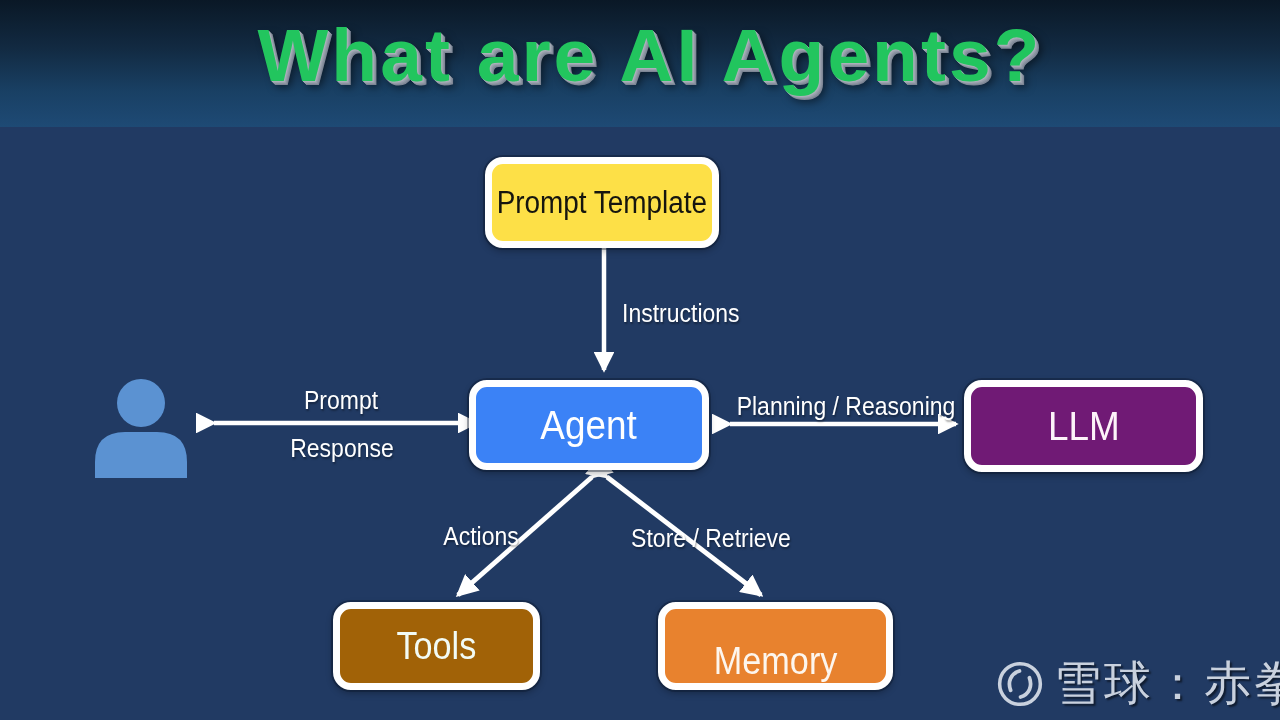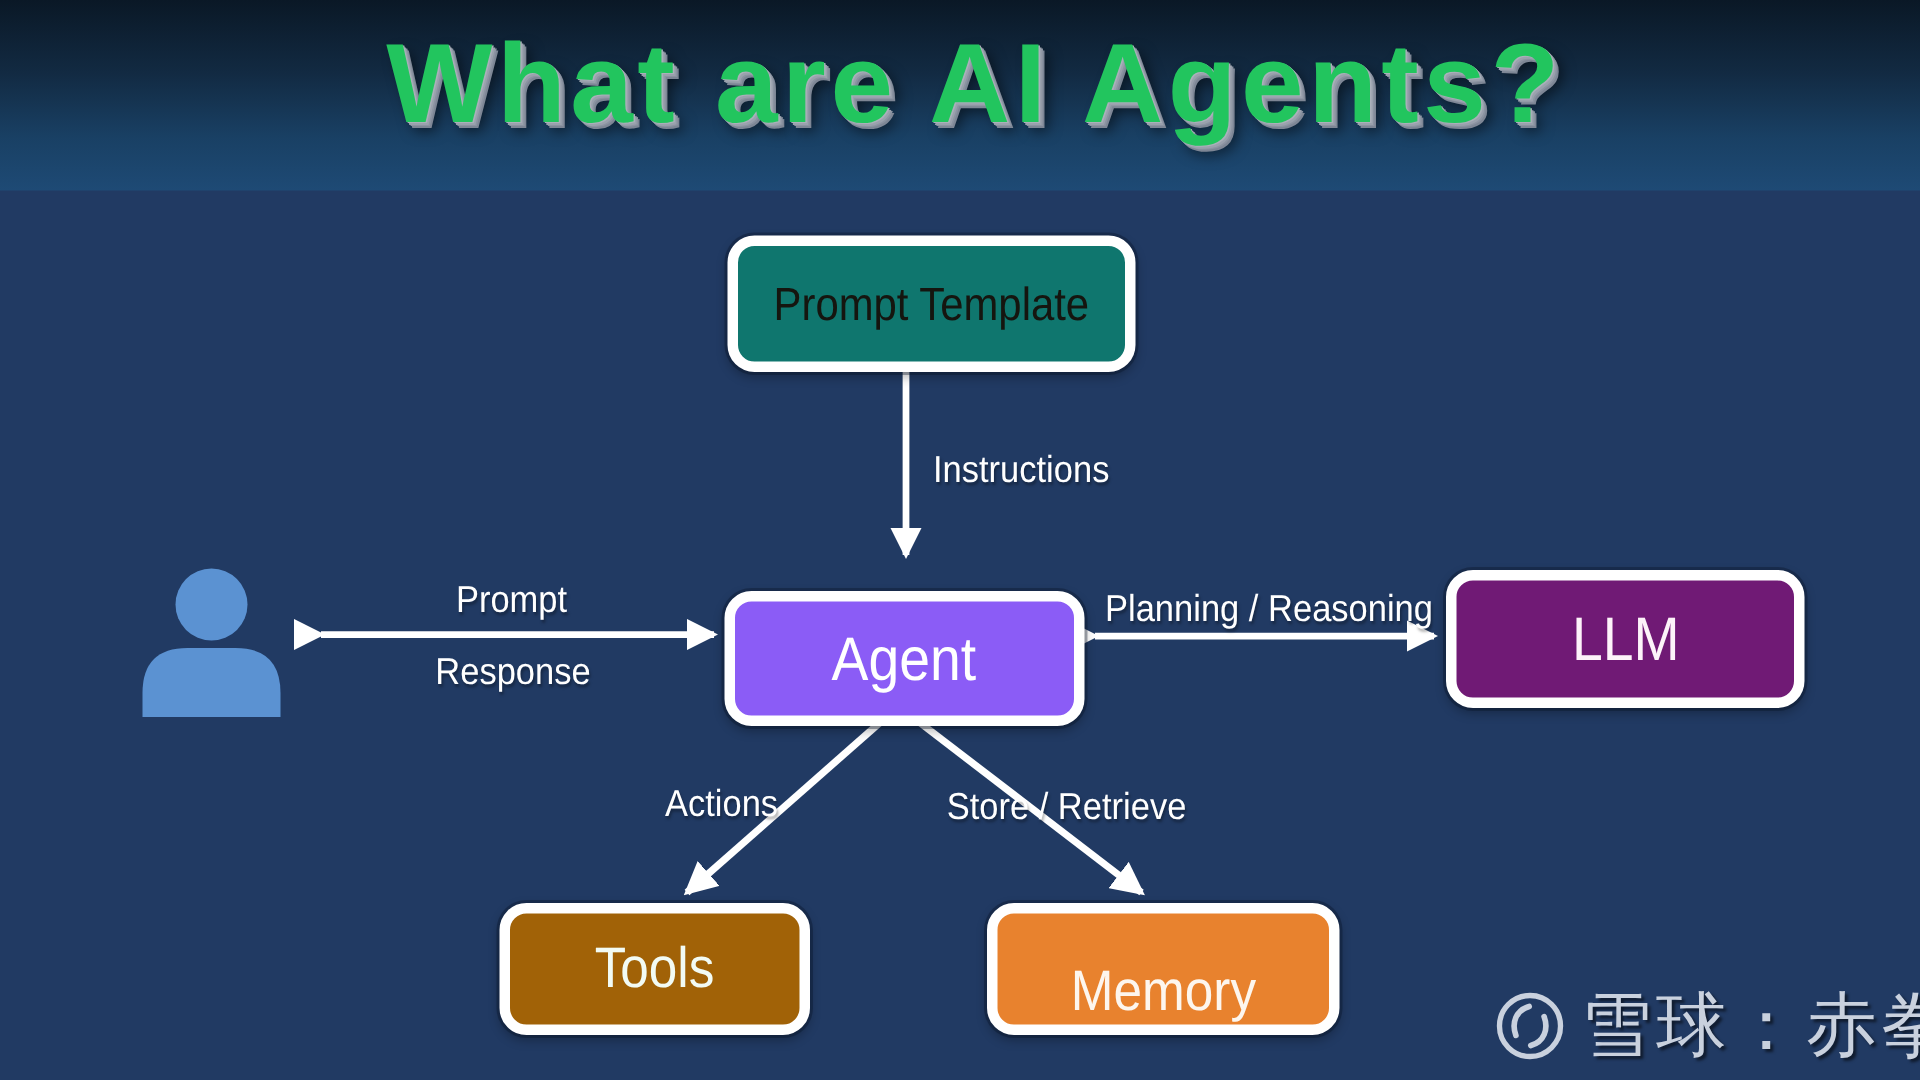--- a/index.html
+++ b/index.html
@@ -36,23 +36,23 @@
   .node {
     position:absolute; box-sizing:border-box;
     border:7px solid #ffffff; border-radius:18px;
     display:flex; align-items:center; justify-content:center;
     box-shadow: 0 0 0 2px rgba(10,20,40,0.35), 0 3px 7px rgba(0,0,0,0.3);
   }
   .node .label {
     display:inline-block; transform:scaleX(0.9); white-space:nowrap;
     font-weight:normal;
   }
-  .node-prompt-template { left:485px; top:157px; width:272px; height:91px; background:#0f766e; }
+  .node-prompt-template { left:485px; top:157px; width:234px; height:91px; background:#fde047; }
   .node-prompt-template .label { color:#15150f; font-size:31px; }
-  .node-agent   { left:483px; top:380px; width:240px; height:90px; background:#8b5cf6;margin-top:14px; }
+  .node-agent   { left:469px; top:380px; width:240px; height:90px; background:#3b82f6; }
   .node-agent .label { color:#ffffff; font-size:41px; }
   .node-llm     { left:964px; top:380px; width:239px; height:92px; background:#701a75; }
   .node-llm .label { color:#fdf3f9; font-size:41px; }
   .node-tools   { left:333px; top:602px; width:207px; height:88px; background:#a16207; }
   .node-tools .label { color:#f2fbf4; font-size:38px; }
   .node-memory  { left:658px; top:602px; width:235px; height:88px; background:#e8822e;align-items:flex-end; }
   .node-memory .label { color:#fdf6ee; font-size:38px; }
   
   .connector-layer { position:absolute; left:0; top:0; width:1280px; height:720px; }
   

